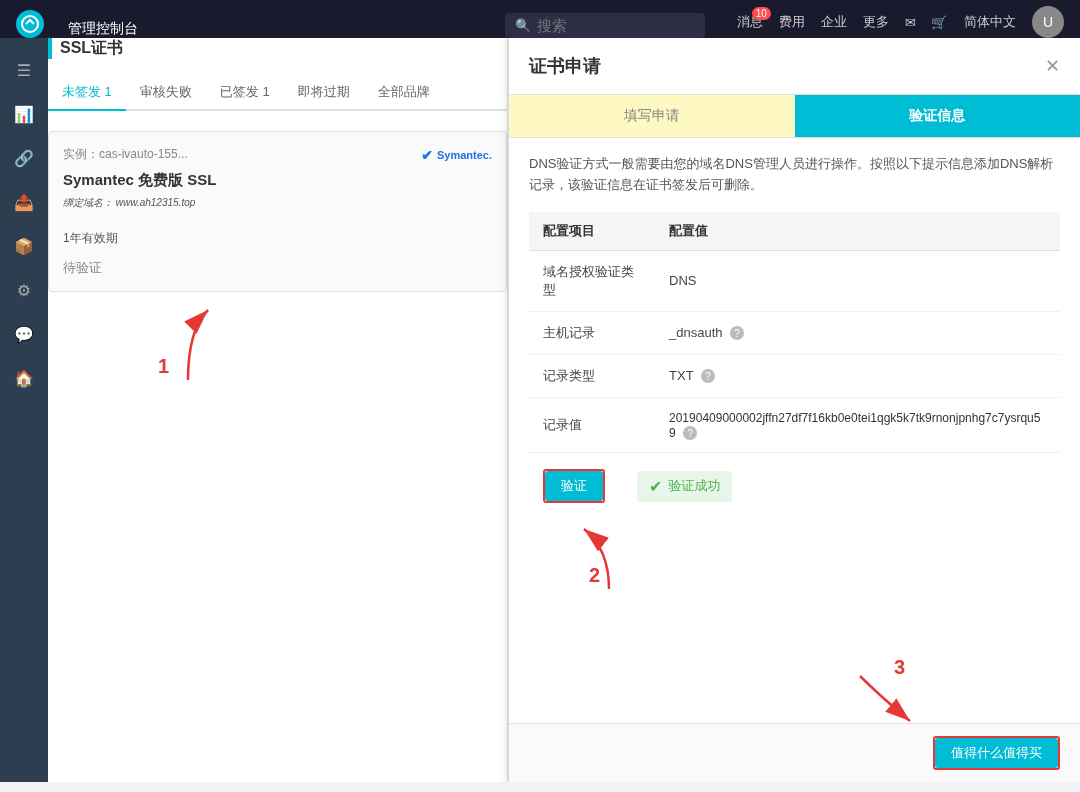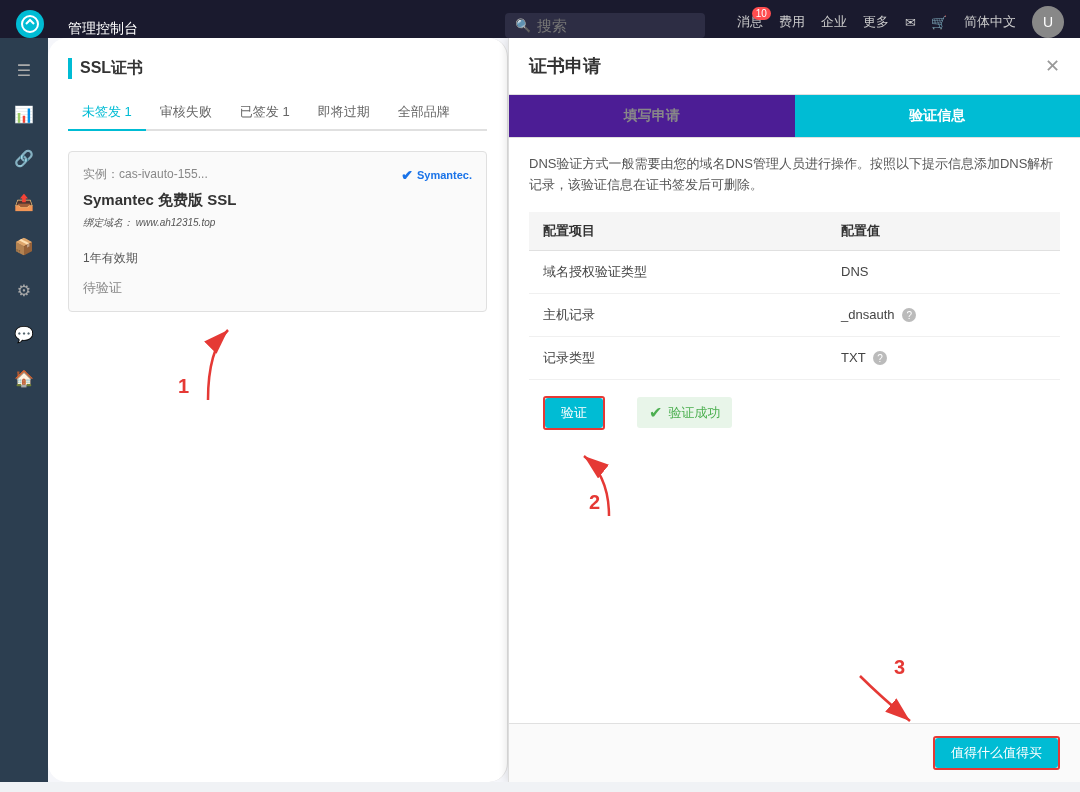--- a/index.html
+++ b/index.html
@@ -113,23 +113,21 @@
       background: #f5f6fa;
       position: relative;
       overflow: hidden;
     }
 
     
     .left-panel {
       width: 460px;
       background: #fff;
       border-right: 1px solid #e0e0e0;
-      padding: 20px;
       flex-shrink: 0;
-      border-radius: 19px;
     }
 
     .panel-title {
       font-size: 16px;
       font-weight: bold;
       color: #333;
       margin-bottom: 16px;
       border-left: 4px solid #00bcd4;
       padding-left: 8px;
     }
@@ -259,23 +257,22 @@
       font-size: 14px;
       color: #666;
       cursor: pointer;
     }
     .step.active {
       background: #00bcd4;
       color: #fff;
       font-weight: bold;
     }
     .step.inactive {
-      background: #4c1d95;
+      background: #fef9c3;
       color: #888;
-      font-weight: bold;
     }
 
     
     .modal-body {
       padding: 16px 20px;
       flex: 1;
       overflow-y: auto;
     }
     .modal-desc {
       font-size: 13px;
@@ -511,20 +508,27 @@
                 <span class="question-icon">?</span>
               </td>
             </tr>
             <tr>
               <td>记录类型</td>
               <td>
                 <span>TXT</span>
                 <span class="question-icon">?</span>
               </td>
             </tr>
+            <tr>
+              <td>记录值</td>
+              <td>
+                <span class="record-value">20190409000002jffn27df7f16kb0e0tei1qgk5k7tk9rnonjpnhg7c7ysrqu59</span>
+                <span class="question-icon">?</span>
+              </td>
+            </tr>
           </tbody>
         </table>
 
         <div class="verify-row">
           <div style="border: 2px solid #e53935; border-radius: 3px; display: inline-block;">
             <button class="btn-primary">验证</button>
           </div>
           <div class="success-text">
             <span class="success-icon">✔</span>
             <span>验证成功</span>

